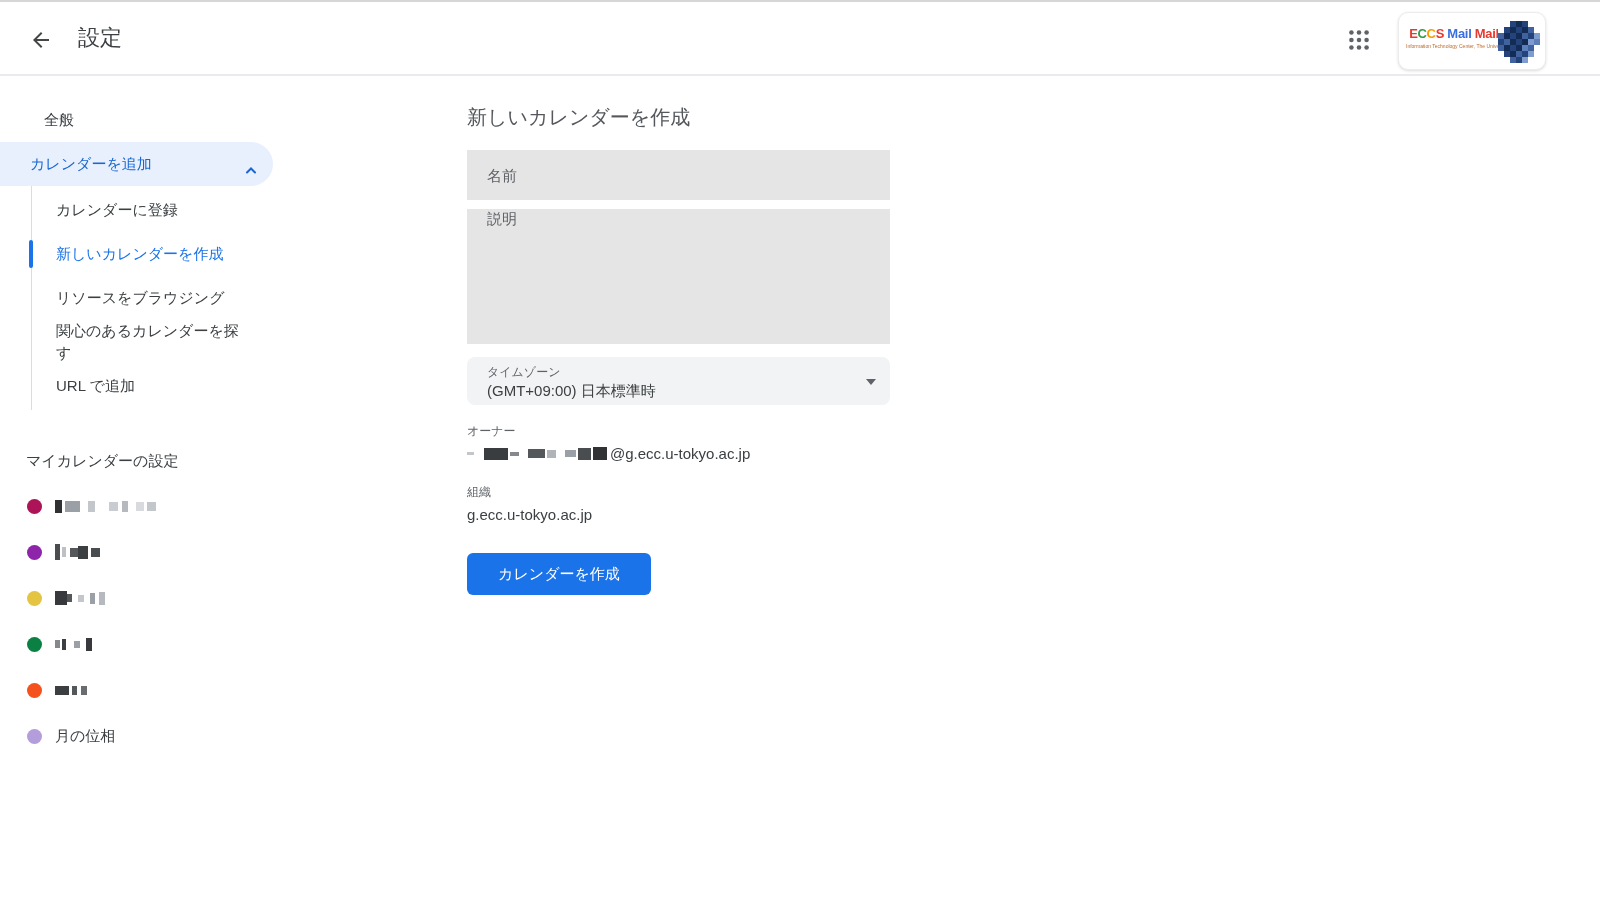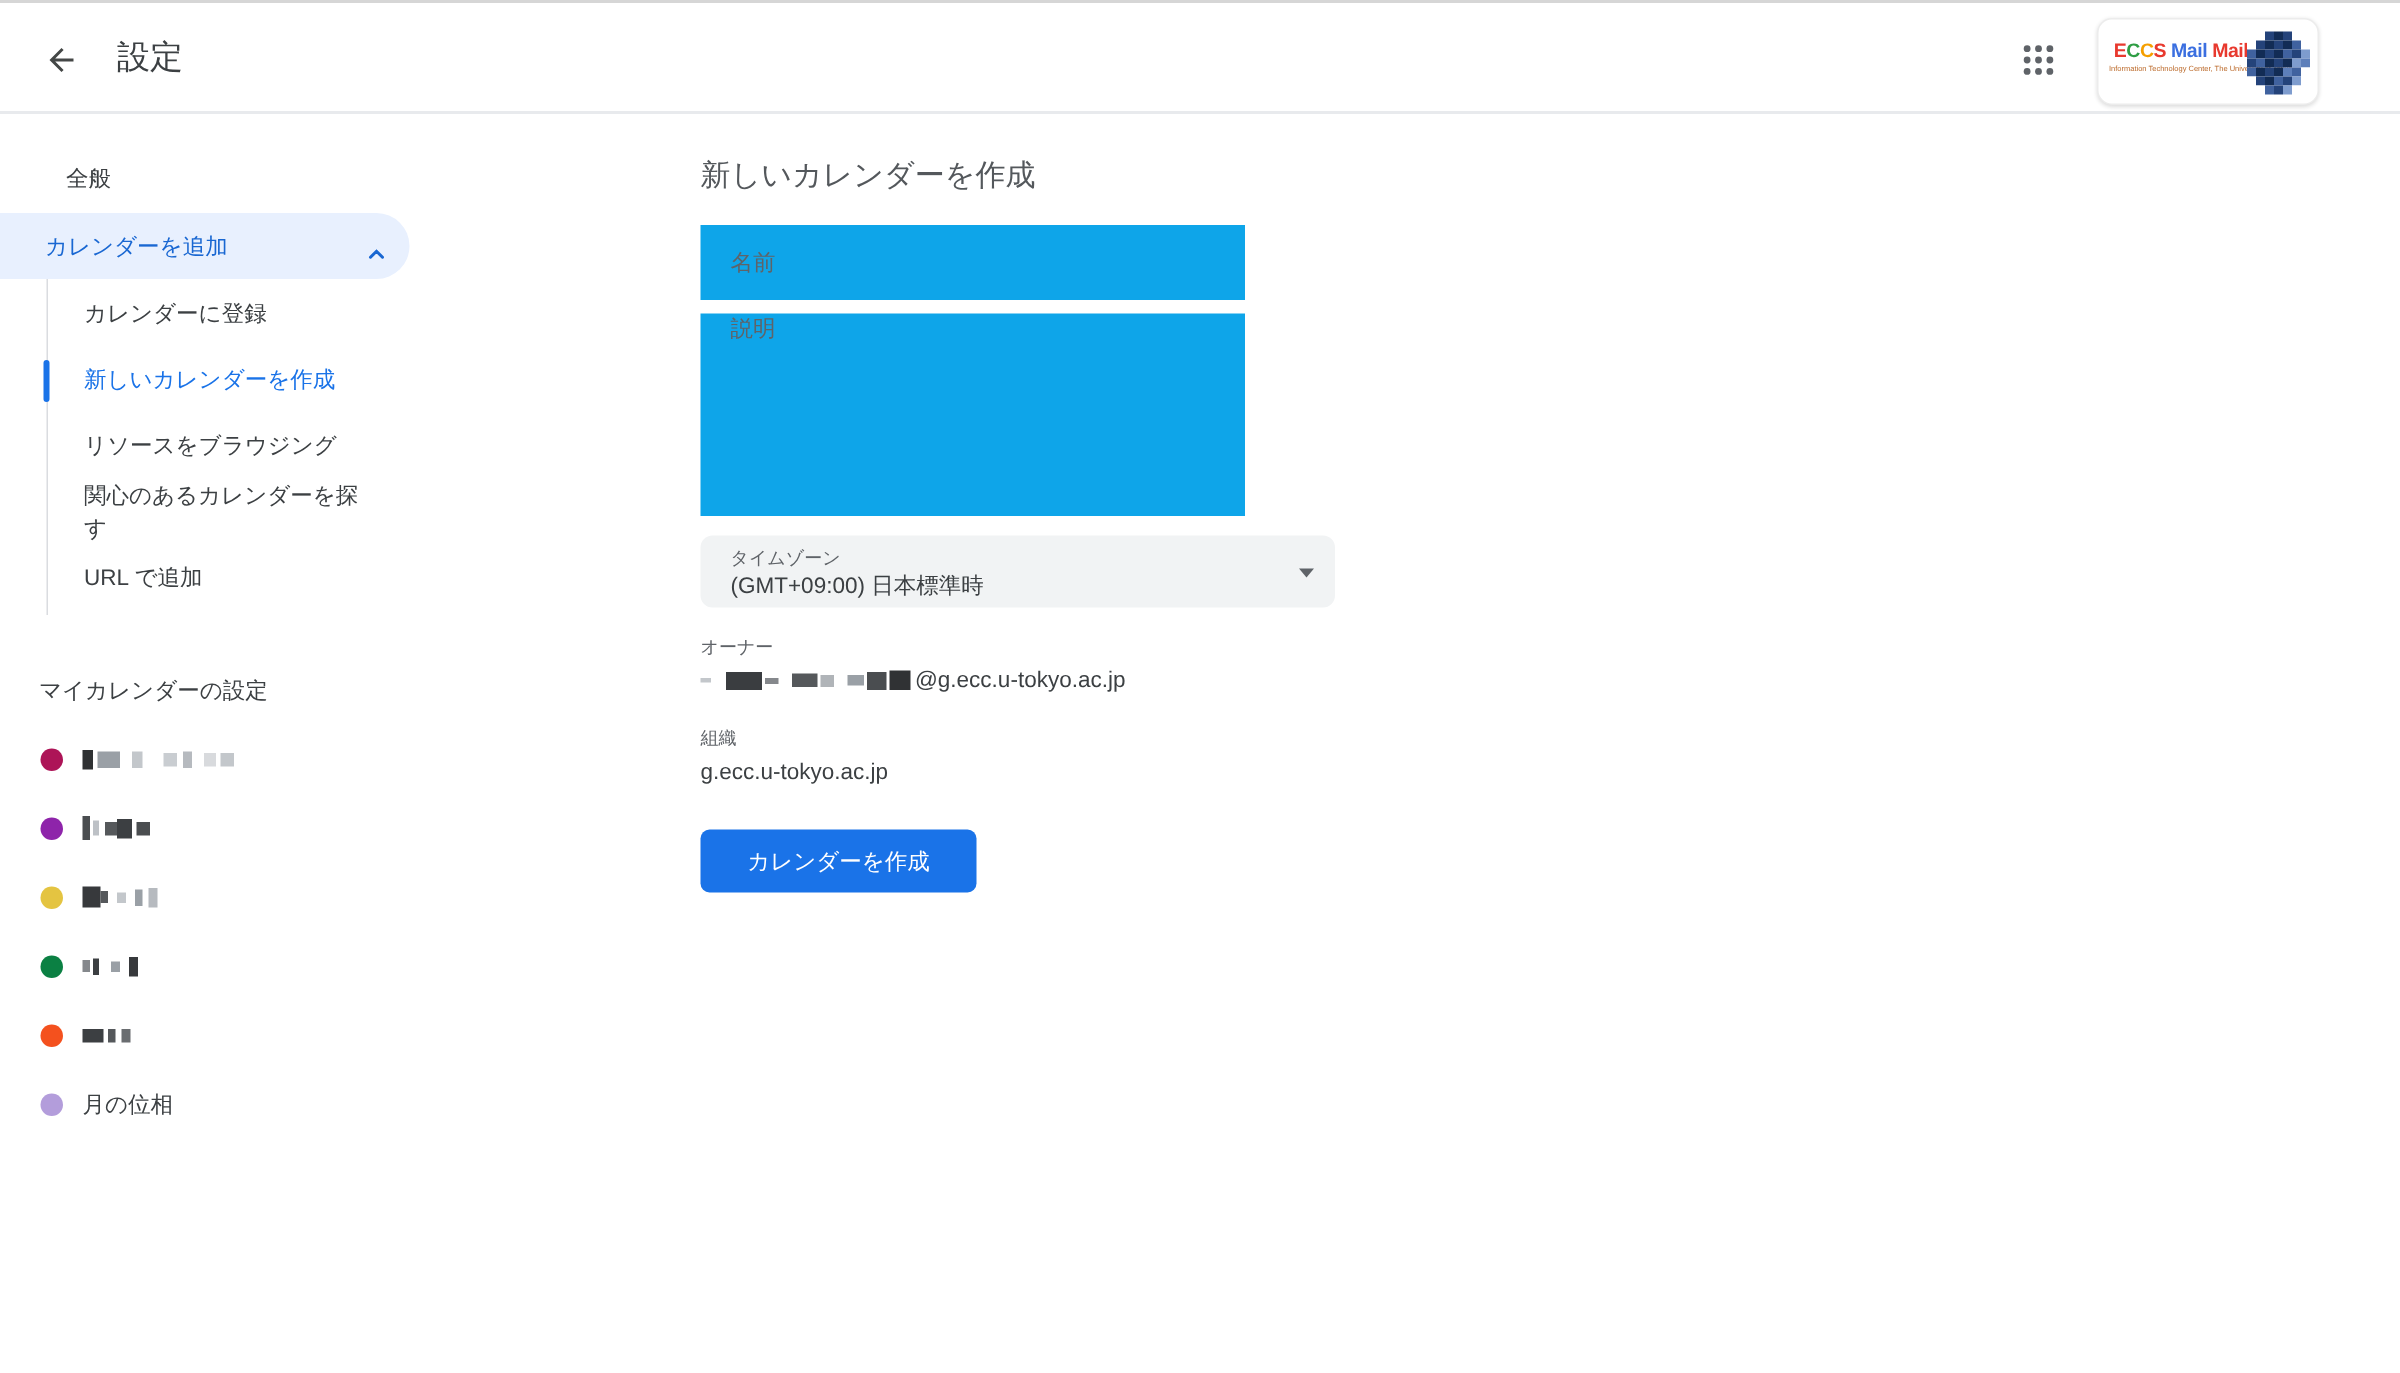--- a/index.html
+++ b/index.html
@@ -29,21 +29,21 @@
   .subitem.selected::before{content:"";position:absolute;left:-3px;top:50%;transform:translateY(-50%);width:4px;height:28px;background:#1a73e8;border-radius:2px;}
   .section-header{margin-top:29px;height:44px;line-height:44px;padding-left:26px;color:#3c4043;}
   .cal-row{height:46px;display:flex;align-items:center;padding-left:27px;cursor:pointer;}
   .dot{width:15px;height:15px;border-radius:50%;flex-shrink:0;margin-right:13px;}
   .redact{display:inline-flex;align-items:center;}
   .redact span{display:inline-block;}
 
   
   .main{position:absolute;top:76px;left:467px;width:520px;}
   .main-title{margin-top:27px;height:28px;line-height:28px;font-size:20px;color:#54585c;font-weight:400;}
-  .fld{display:block;width:363px;box-sizing:border-box;background:#0ea5e9;border:none;border-radius:0;font-family:inherit;font-size:15px;color:#3c4043;outline:none;}
+  .fld{display:block;width:423px;box-sizing:border-box;background:#e5e5e5;border:none;border-radius:0;font-family:inherit;font-size:15px;color:#3c4043;outline:none;}
   .fld::placeholder{color:#5f6368;opacity:1;}
   .name-input{margin-top:19px;height:50px;padding:0 20px;}
   .desc-input{margin-top:9px;height:135px;padding:1px 20px;resize:none;}
   .tz{position:relative;margin-top:13px;width:423px;height:48px;background:#f1f3f4;border-radius:8px;box-sizing:border-box;padding:7px 20px;cursor:pointer;}
   .tz-label{font-size:12px;color:#5f6368;line-height:16px;}
   .tz-value{font-size:15px;color:#3c4043;line-height:20px;margin-top:1px;}
   .tz .caret{position:absolute;right:14px;top:22px;width:0;height:0;border-left:5px solid transparent;border-right:5px solid transparent;border-top:6px solid #5f6368;}
   .meta-label{margin-top:18px;font-size:12px;color:#5f6368;line-height:16px;}
   .meta-label.org{margin-top:20px;}
   .meta-value{display:flex;align-items:center;margin-top:4px;font-size:15px;color:#3c4043;line-height:21px;}

